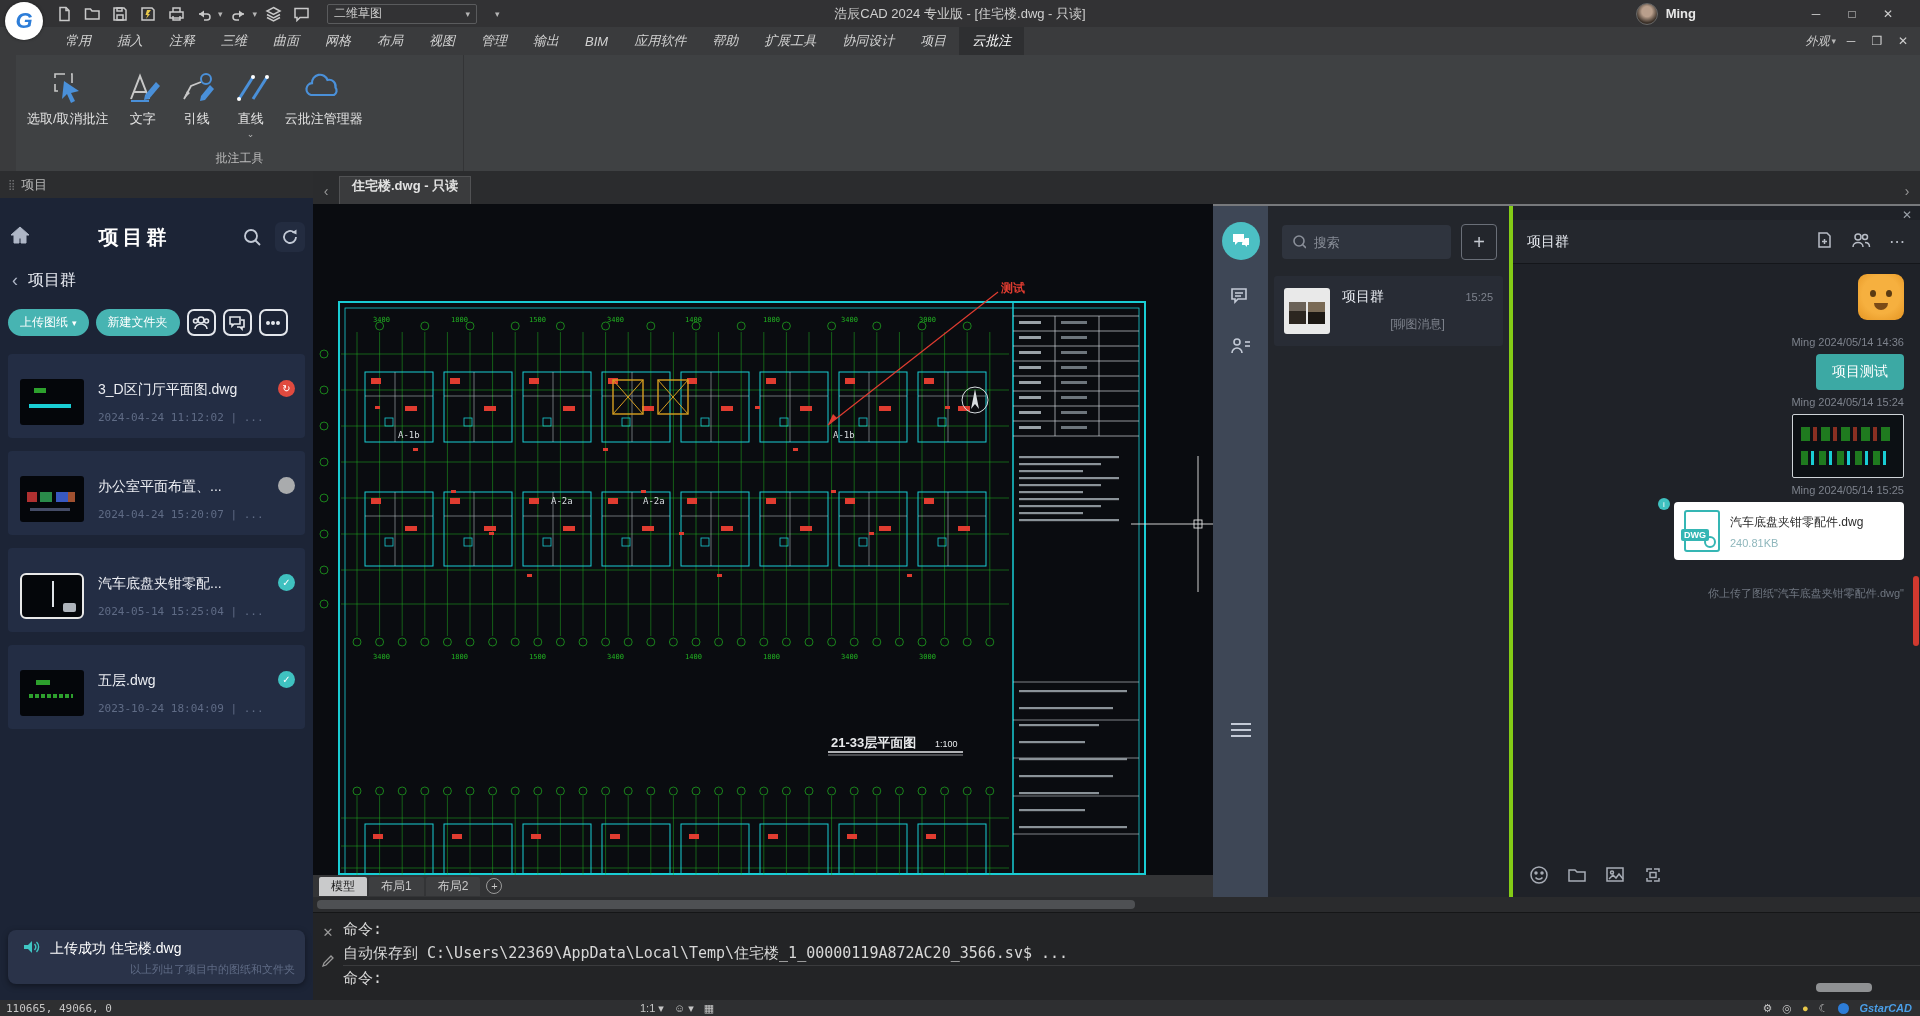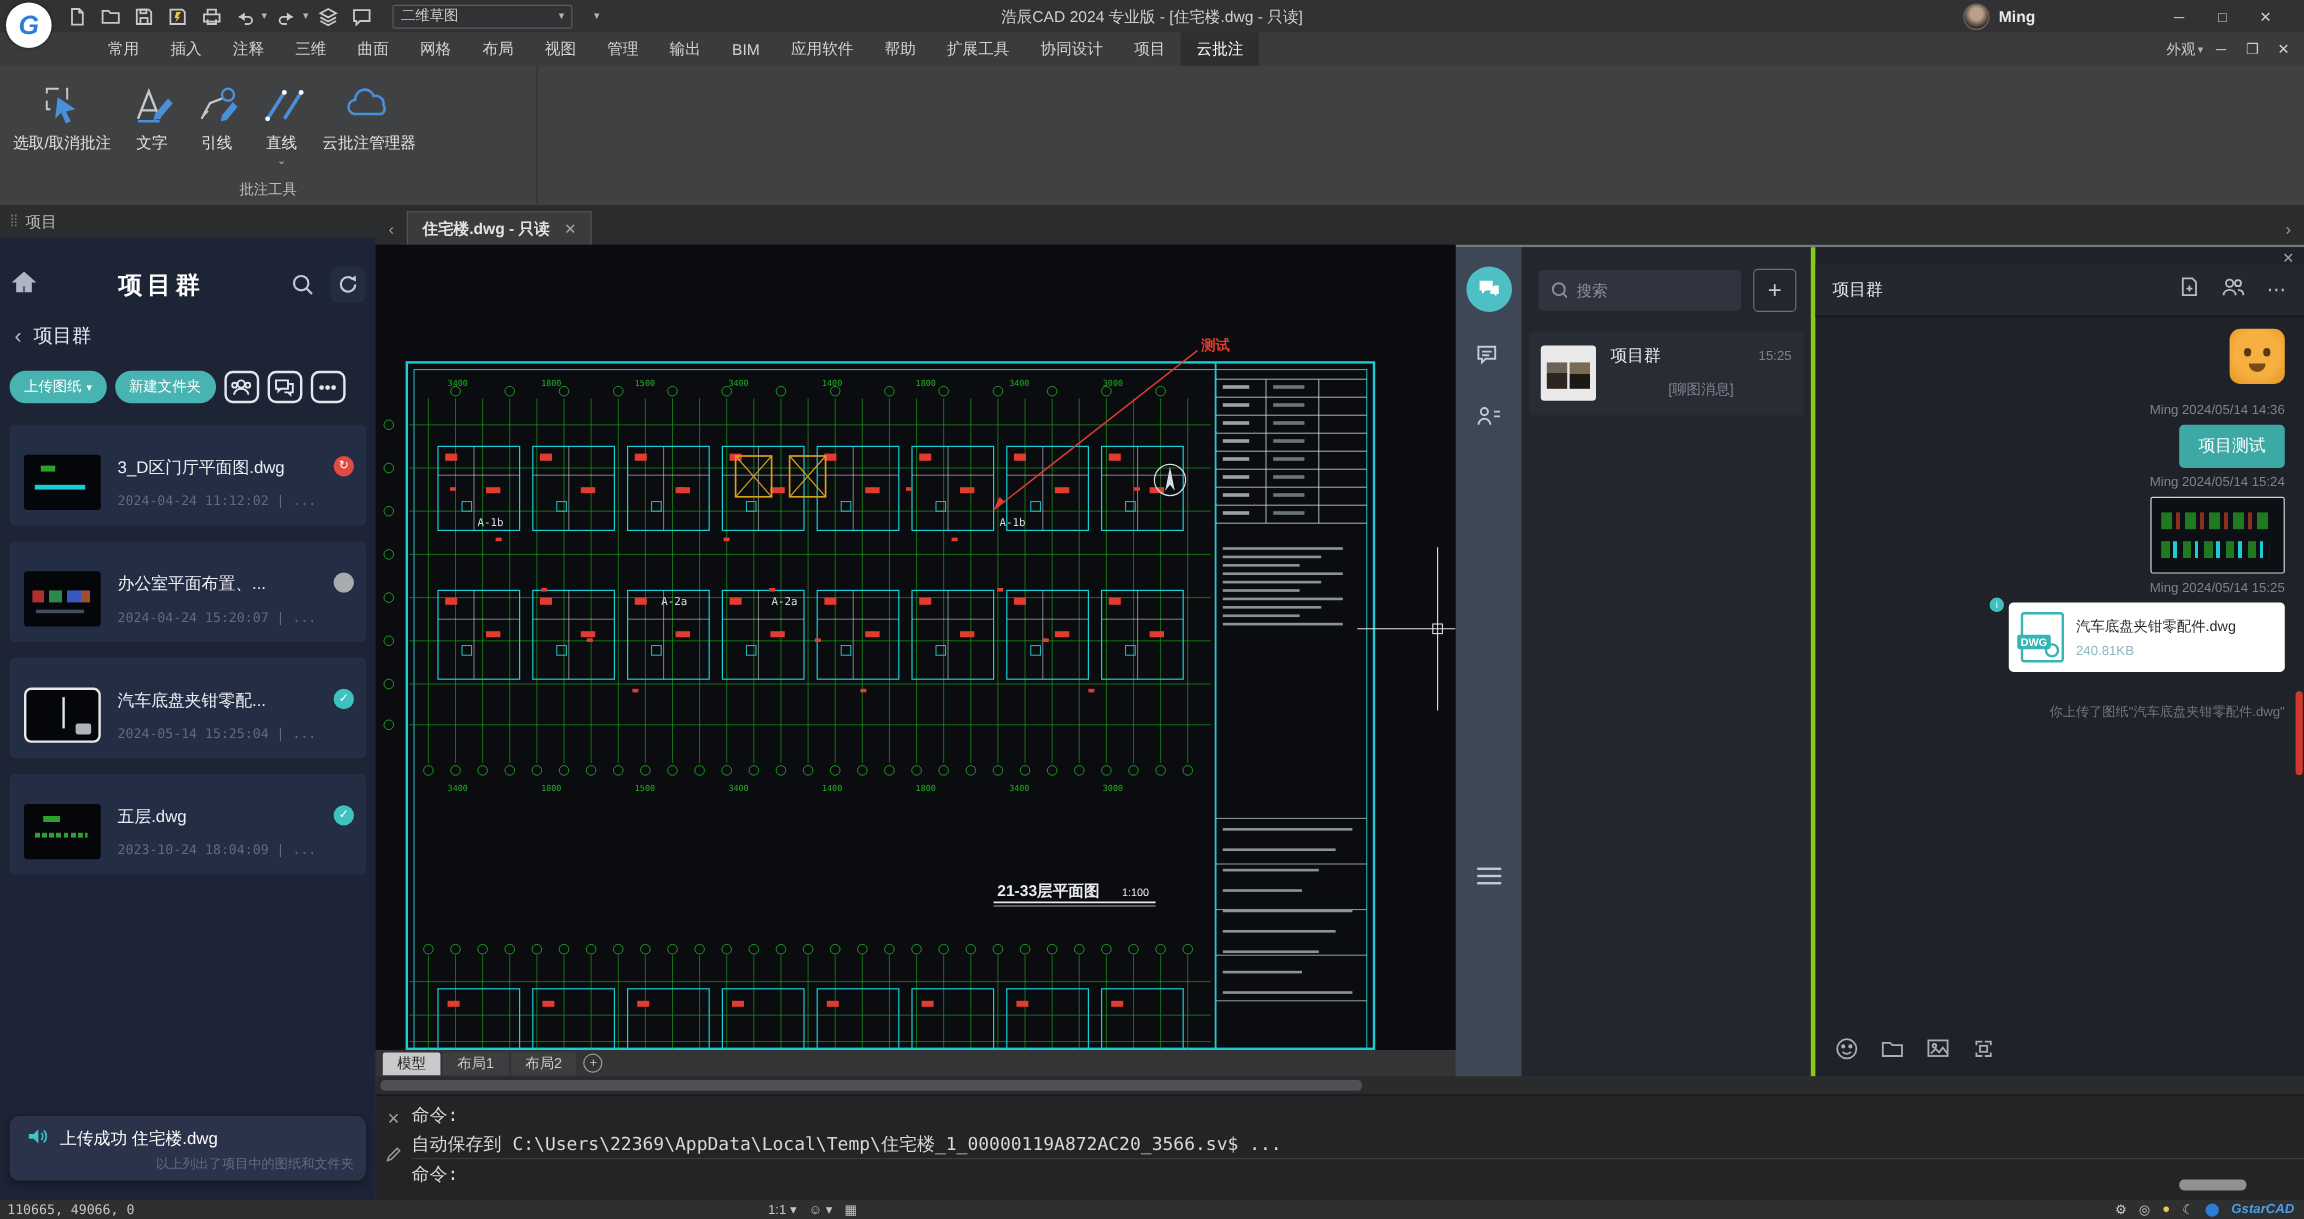--- a/index.html
+++ b/index.html
@@ -21,28 +21,28 @@
     margin-left:10px; padding:0 6px; border:1px solid #5a5b5d; border-radius:2px; color:#cfcfcf; font-size:12px; }
   .title-center { position:absolute; left:0; right:0; text-align:center; color:#cfcfcf; font-size:13px; pointer-events:none; }
   .tb-right { margin-left:auto; display:flex; align-items:center; gap:8px; padding-right:18px; z-index:5; }
   .avatar { width:22px; height:22px; border-radius:50%; border:1px solid #666;
     background:radial-gradient(circle at 50% 38%, #b99f8c 0 32%, #3a3028 70%); }
   .uname { color:#e8e8e8; font-weight:bold; font-size:13px; }
   .winbtn { width:28px; height:22px; display:flex; align-items:center; justify-content:center; color:#cfcfcf; font-size:12px; }
 
   
   .menubar { position:absolute; top:27px; left:0; right:0; height:28px; background:#3a3b3d;
-    display:flex; align-items:stretch; padding-left:77px; color:#d2d2d2; font-size:13px; }
+    display:flex; align-items:stretch; padding-left:52px; color:#d2d2d2; font-size:13px;font-style:italic; }
   .menu-item { display:flex; align-items:center; padding:0 13px; cursor:default; }
   .menu-item.active { background:#2e2f31; color:#fff; }
   .menu-right { margin-left:auto; display:flex; align-items:center; gap:4px; padding-right:6px; color:#c9c9c9; }
   .menu-right .winbtn { height:20px; width:22px; }
 
   
-  .ribbon { position:absolute; top:55px; left:0; right:0; height:116px; background:#3f4143; }
+  .ribbon { position:absolute; top:55px; left:16px; right:0; height:116px; background:#3f4143; }
   .rgroup { position:absolute; left:0; top:0; bottom:0; width:448px; border-right:1px solid #333436; }
   .rbuttons { display:flex; align-items:flex-start; padding:6px 4px 0 4px; height:88px; }
   .rbtn { display:flex; flex-direction:column; align-items:center; justify-content:flex-start;
     padding:4px 7px; border-radius:3px; color:#e3e3e3; font-size:13px; line-height:15px; text-align:center; }
   .rbtn.pressed { background:#27282a; box-shadow:inset 0 0 0 1px #1d1e20; }
   .rbtn .ric { height:46px; display:flex; align-items:center; justify-content:center; }
   .rbtn .sub { font-size:9px; color:#b9b9b9; margin-top:1px; }
   .rgroup-label { position:absolute; left:0; right:0; bottom:4px; text-align:center; color:#bdbdbd; font-size:12px; }
 
   
@@ -98,21 +98,21 @@
   .toast { position:absolute; left:8px; right:8px; bottom:16px; background:#2a3349; border-radius:8px;
     padding:9px 10px 7px 14px; box-shadow:0 2px 6px rgba(0,0,0,.4); }
   .toast-line { display:flex; align-items:center; gap:10px; color:#fff; font-size:14px; }
   .toast-sub { text-align:right; color:#5f6b85; font-size:11px; margin-top:4px; }
 
   
   .main { flex:1; display:flex; flex-direction:column; min-width:0; }
   .tabbar { height:33px; background:#2b2c2e; display:flex; align-items:flex-end; flex:none; }
   .tab-scroll { width:26px; height:26px; display:flex; align-items:center; justify-content:center; color:#9a9a9a; font-size:14px; }
   .doc-tab { height:28px; background:#3a3b3d; border:1px solid #515254; border-bottom:none;
-    display:flex; align-items:center; gap:12px; padding:0 12px; color:#e2e2e2; font-size:13px; font-weight:bold; }
+    display:flex; align-items:center; gap:12px; padding:0 12px; color:#e2e2e2; font-size:13px; font-weight:bold;flex-direction:column; }
   .doc-tab .close { color:#a8a8a8; font-weight:normal; font-size:12px; }
   .tabbar .spacer { flex:1; }
 
   .center-row { flex:1; display:flex; min-height:0; }
   .canvas-col { flex:1; display:flex; flex-direction:column; min-width:0; }
   .canvas { flex:1; position:relative; background:#0a0c10; min-height:0; }
   .canvas svg { position:absolute; inset:0; }
   .layout-tabs { height:22px; background:#333436; display:flex; align-items:center; padding-left:6px; gap:2px; flex:none; }
   .ltab { padding:1px 12px; font-size:12px; color:#c9c9c9; background:#3d3e40; border-radius:2px 2px 0 0; }
   .ltab.active { background:#c9cacb; color:#222; }

